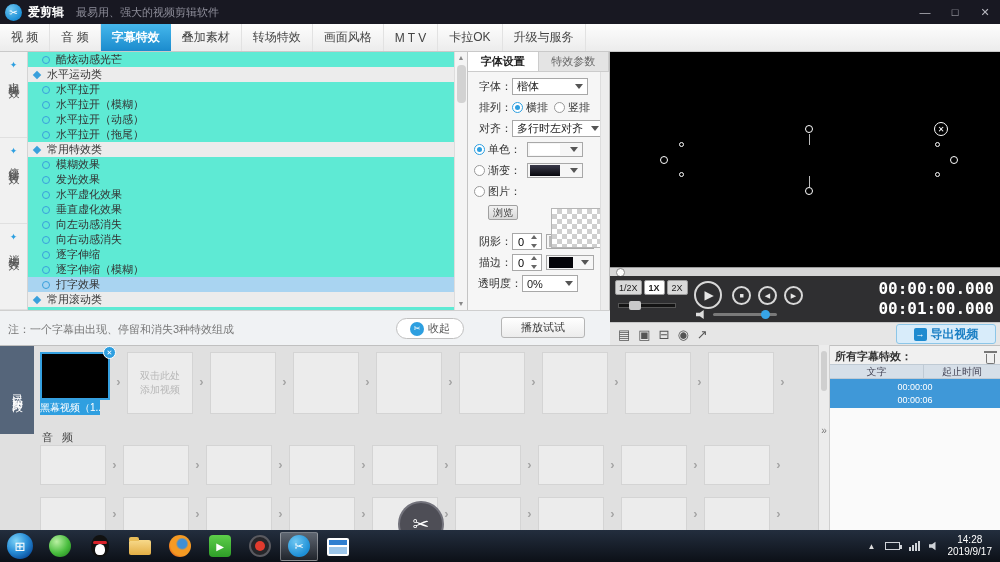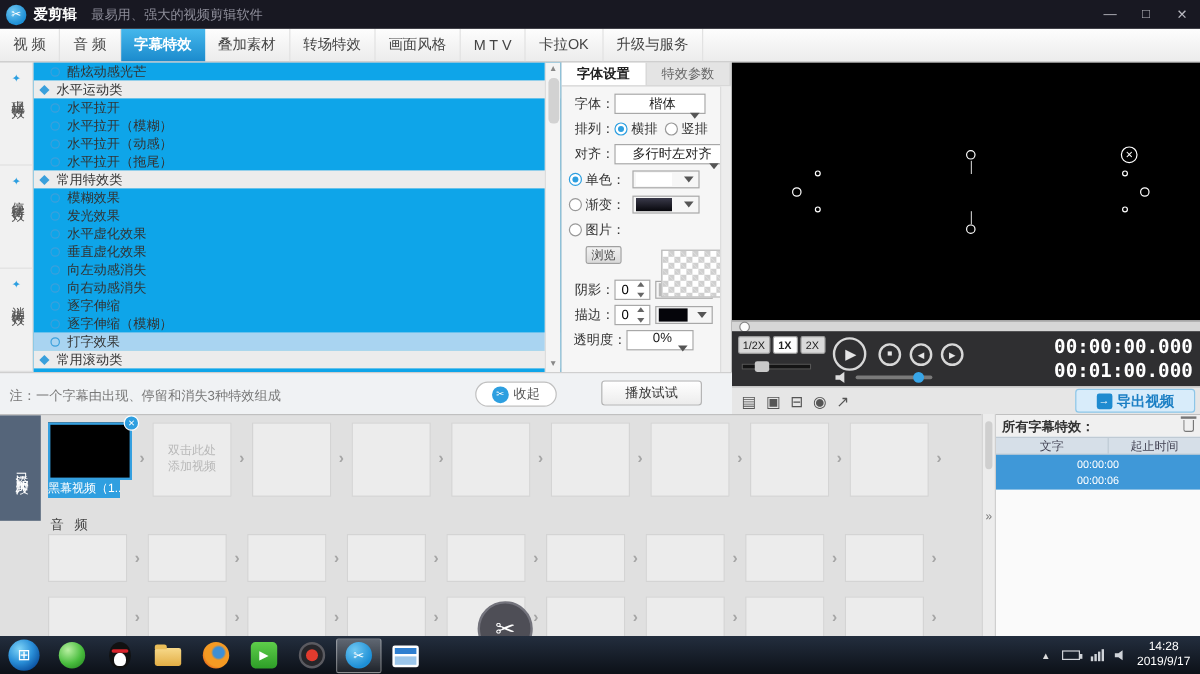--- a/index.html
+++ b/index.html
@@ -19,40 +19,40 @@
   .menu-tab { padding:0 11px; display:flex; align-items:center; color:#444; font-size:12px; border-right:1px solid #e2e2e2; }
   .menu-tab.active { background:linear-gradient(#45b7ec,#1b8bcd); color:#fff; font-weight:bold; border-right:none; }
 
   
   .side-tabs { position:absolute; left:0; top:52px; width:28px; height:258px; background:#f1f1f1; border-right:1px solid #d4d4d4; }
   .side-tab { height:86px; display:flex; flex-direction:column; align-items:center; padding-top:8px; border-bottom:1px solid #e0e0e0; }
   .side-tab .st-icon { color:#2d9fe0; font-size:9px; margin-bottom:3px; }
   .side-tab .vtext { writing-mode:vertical-rl; text-orientation:upright; font-size:11px; color:#555; letter-spacing:2px; }
 
   
-  .effects { position:absolute; left:28px; top:52px; width:440px; height:258px; background:#0ea5e9; border-right:1px solid #c4c4c4; overflow:hidden; }
+  .effects { position:absolute; left:28px; top:52px; width:440px; height:258px; background:#5eead4; border-right:1px solid #c4c4c4; overflow:hidden; }
   .effect-row { height:15px; display:flex; align-items:center; padding-left:14px; font-size:11px; color:#333; white-space:nowrap; }
   .effect-row .ring { width:8px; height:8px; border:1.5px solid #3aa0dc; border-radius:50%; margin-right:6px; flex:none; }
   .effect-row.section { background:#ececec; padding-left:6px; color:#333; }
   .effect-row.section .diamond { width:6px; height:6px; background:#3aa0dc; transform:rotate(45deg); margin-right:7px; flex:none; }
   .effect-row.selected { background:#a9d4f1; }
   .fx-scroll { position:absolute; right:0; top:0; width:13px; height:258px; background:#f4f4f4; border-left:1px solid #ddd; font-size:7px; color:#888; text-align:center; }
   .fx-scroll .sarr { height:12px; line-height:12px; }
   .fx-scroll .sarr.bot { position:absolute; bottom:0; left:0; right:0; }
   .fx-scroll .thumb { position:absolute; top:13px; left:2px; width:9px; height:38px; background:#d2d2d2; border-radius:4px; }
 
   
   .font-panel { position:absolute; left:468px; top:52px; width:142px; height:258px; background:#f6f6f6; border-right:1px solid #bbb; overflow:hidden; }
   .fp-tabs { display:flex; height:20px; border-bottom:1px solid #ccc; }
   .fp-tab { flex:1; display:flex; align-items:center; justify-content:center; font-size:11px; color:#666; background:#e4e4e4; border-right:1px solid #ccc;text-align:center; }
   .fp-tab.active { background:#fff; color:#222; font-weight:bold; }
   .fp-body { padding:4px 0 0 6px;text-align:right; }
   .fp-row { height:21px; display:flex; align-items:center; }
   .fp-label { width:38px; font-size:11px; color:#333; flex:none; }
-  .fp-select { height:17px; background:#fff; border:1px solid #a8a8a8; display:flex; align-items:center; font-size:11px; color:#222; padding-left:4px; position:relative;flex-direction:column; }
+  .fp-select { height:17px; background:#fff; border:1px solid #a8a8a8; display:flex; align-items:center; font-size:11px; color:#222; padding-left:4px; position:relative; }
   .dd-arr { width:0; height:0; border-left:4px solid transparent; border-right:4px solid transparent; border-top:5px solid #555; margin:0 4px 0 auto; }
   .spin { width:32px; height:17px; background:#fff; border:1px solid #a8a8a8; display:flex; align-items:center; font-size:11px; padding-left:5px; position:relative; }
   .spin .spinner { position:absolute; right:1px; top:1px; bottom:1px; width:9px; display:flex; flex-direction:column; justify-content:space-between; }
   .spin .spinner i { display:block; width:0; height:0; border-left:3px solid transparent; border-right:3px solid transparent; }
   .spin .spinner .up { border-bottom:4px solid #666; }
   .spin .spinner .dn { border-top:4px solid #666; }
   .mini-btn { width:17px; height:17px; border:1px solid #a8a8a8; background:linear-gradient(#fff,#e8e8e8); display:flex; align-items:center; justify-content:center; font-size:11px; color:#222; margin-left:4px; }
   .mini-btn.it { font-style:italic; font-family:"Liberation Serif","DejaVu Serif",serif; }
   .radio { width:11px; height:11px; border:1px solid #999; border-radius:50%; background:#fff; margin-right:3px; flex:none; position:relative; }
   .radio.checked { border-color:#2d9fe0; }
@@ -128,21 +128,21 @@
   .audio-label { position:absolute; left:42px; top:84px; font-size:11px; color:#444; letter-spacing:3px; }
   .scissors-btn { position:absolute; left:398px; top:155px; width:46px; height:46px; border-radius:50%; background:#4e4e56; border:2px solid #73737c; color:#fff; font-size:20px; display:flex; align-items:center; justify-content:center; z-index:3; }
 
   
   .tl-scroll { position:absolute; left:818px; top:345px; width:12px; height:185px; background:#ececec; border-left:1px solid #cfcfcf; border-right:1px solid #cfcfcf; }
   .tl-scroll .expand { position:absolute; left:0; right:0; top:80px; text-align:center; color:#777; font-size:10px; }
   .tl-scroll .tthumb { position:absolute; left:2px; top:6px; width:6px; height:40px; background:#cfcfcf; border-radius:3px; }
 
   
   .subtitle-panel { position:absolute; left:830px; top:345px; width:170px; height:185px; background:#fafafa; border-top:1px solid #c0c0c0; }
-  .sp-header { height:18px; background:#f0f0f0; display:flex; align-items:center; padding:0 5px; }
+  .sp-header { height:18px; background:#f0f0f0; display:flex; align-items:flex-end; padding:0 5px; }
   .sp-title { font-size:11px; font-weight:bold; color:#333; }
   .trash { margin-left:auto; width:9px; height:10px; border:1px solid #777; border-top:none; border-radius:0 0 2px 2px; position:relative; }
   .trash::before { content:""; position:absolute; top:-3px; left:-3px; width:13px; height:2px; background:#777; }
   .sp-cols { height:15px; display:flex; background:#d6dfe8; border-top:1px solid #bfcad4; border-bottom:1px solid #bfcad4; }
   .sp-col { font-size:10px; color:#445; display:flex; align-items:center; justify-content:center; }
   .sp-col.c1 { width:94px; border-right:1px solid #bfcad4; }
   .sp-col.c2 { flex:1; }
   .sp-row { height:29px; background:#3f98d8; display:flex; color:#fff; }
   .sp-cell-text { width:94px; font-size:10px; padding:3px 0 0 4px; }
   .sp-cell-time { flex:1; font-size:9px; line-height:13px; text-align:center; padding-top:2px; }

